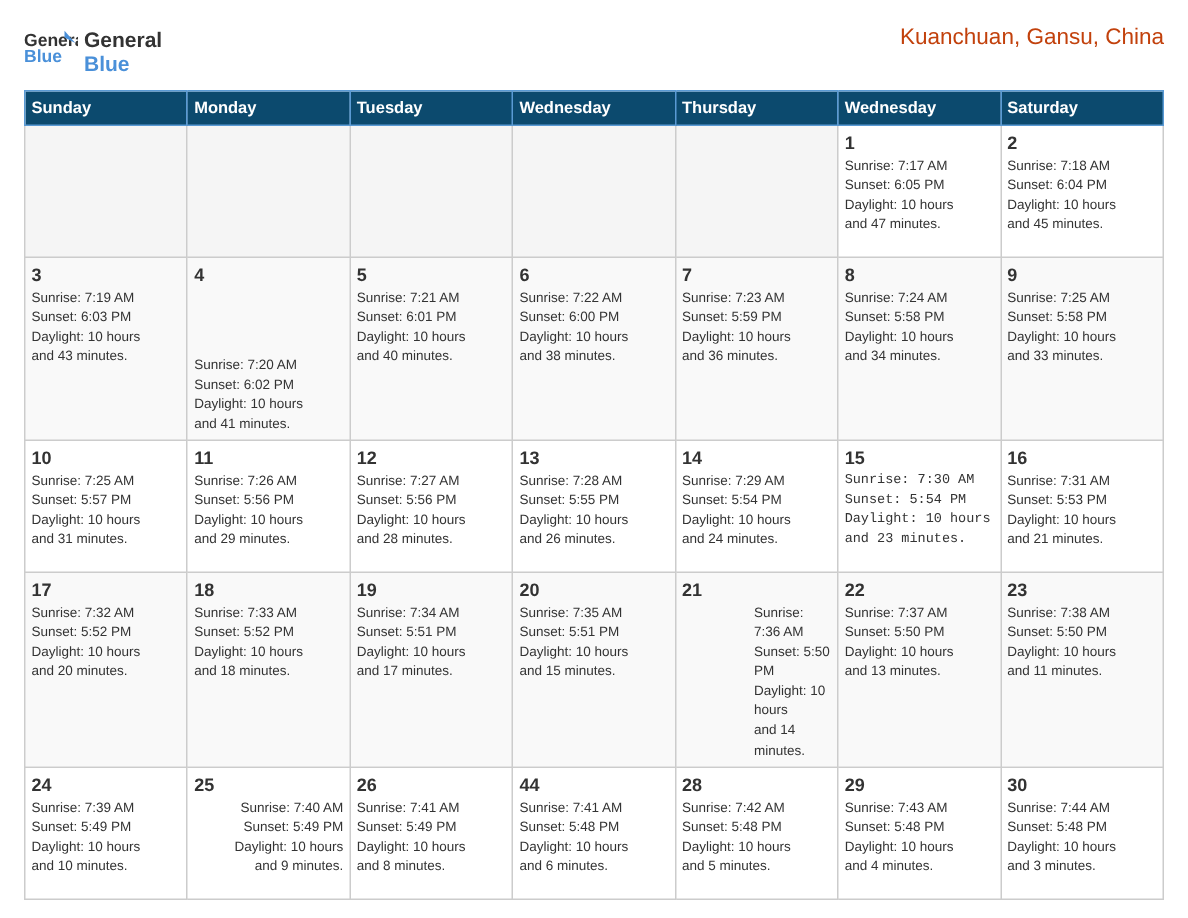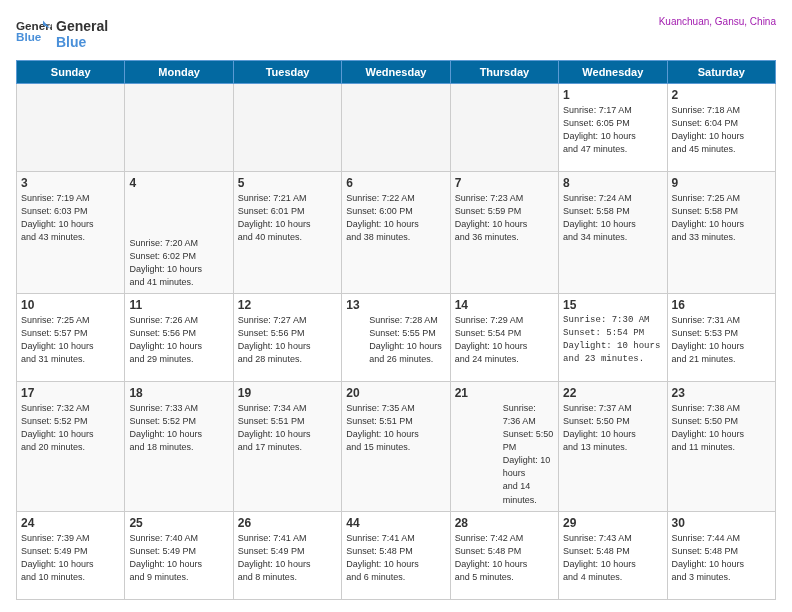--- a/index.html
+++ b/index.html
@@ -27,35 +27,35 @@
     }
     .title-area {
       text-align: right;
     }
     .month-title {
       font-size: 32px;
       font-weight: bold;
       color: #333;
     }
     .location {
-      font-size: 10px;
-      color: #a21caf;
+      font-size: 15px;
+      color: #c2410c;
     }
     .calendar {
       width: 100%;
       border-collapse: collapse;
       table-layout: fixed;
     }
     .calendar th {
-      background-color: #0369a1;
+      background-color: #0c4a6e;
       color: #fff;
       font-size: 11px;
       font-weight: bold;
       padding: 5px 4px;
-      text-align: center;
+      text-align: left;
       border: 1px solid #5a9ad4;
     }
     .calendar td {
       border: 1px solid #ccc;
       vertical-align: top;
       padding: 4px;
       font-size: 9.5px;
       color: #333;
       height: 88px;
       background: #fff;
@@ -200,21 +200,21 @@
         </td>
         <td>
           <span class="day-number">12</span>
           <div class="day-info" style="white-space: pre-line;">Sunrise: 7:27 AM
 Sunset: 5:56 PM
 Daylight: 10 hours
 and 28 minutes.</div>
         </td>
         <td>
           <span class="day-number">13</span>
-          <div class="day-info" style="white-space: pre-line; margin-left: 23px;">Sunrise: 7:28 AM
+          <div class="day-info" style="white-space: pre-line;">Sunrise: 7:28 AM
 Sunset: 5:55 PM
 Daylight: 10 hours
 and 26 minutes.</div>
         </td>
         <td>
           <span class="day-number">14</span>
           <div class="day-info" style="white-space: pre-line;">Sunrise: 7:29 AM
 Sunset: 5:54 PM
 Daylight: 10 hours
 and 24 minutes.</div>
@@ -288,21 +288,21 @@
       <tr>
         <td>
           <span class="day-number">24</span>
           <div class="day-info" style="white-space: pre-line;">Sunrise: 7:39 AM
 Sunset: 5:49 PM
 Daylight: 10 hours
 and 10 minutes.</div>
         </td>
         <td>
           <span class="day-number">25</span>
-          <div class="day-info" style="white-space: pre-line;">Sunrise: 7:40 AM
+          <div class="day-info" style="white-space: pre-line; text-align: right;">Sunrise: 7:40 AM
 Sunset: 5:49 PM
 Daylight: 10 hours
 and 9 minutes.</div>
         </td>
         <td>
           <span class="day-number">26</span>
           <div class="day-info" style="white-space: pre-line;">Sunrise: 7:41 AM
 Sunset: 5:49 PM
 Daylight: 10 hours
 and 8 minutes.</div>

